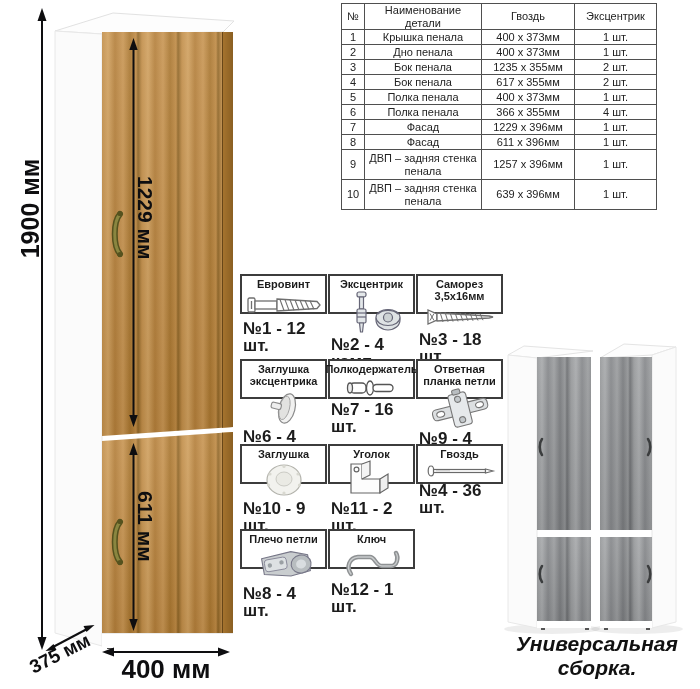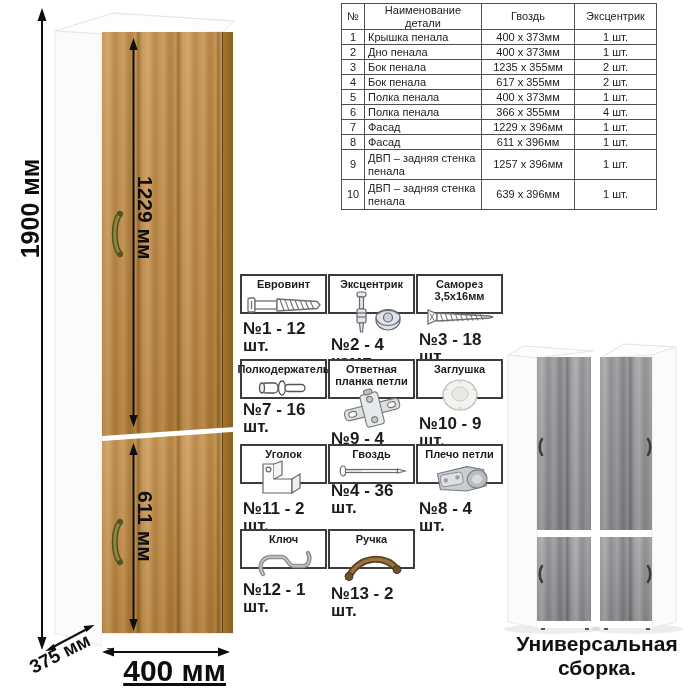--- a/index.html
+++ b/index.html
@@ -29,44 +29,44 @@
         #97999b 0px,#a8aaac 5px,#86888b 11px,#9c9ea0 17px,#7a7c7f 23px,
         #939597 28px,#6d6f72 30px,#97999b 34px);
   }
   .whitepanel{background:#ffffff;}
   
   .dim{font-weight:bold;color:#0e0e10;white-space:nowrap;}
   #dim1900{left:-25px;top:194px;width:110px;text-align:center;font-size:25px;
            transform:rotate(-90deg);}
   #dim1229{left:133px;top:176px;font-size:21px;writing-mode:vertical-rl;}
   #dim611 {left:133px;top:491px;font-size:21px;writing-mode:vertical-rl;}
-  #dim400 {left:106px;top:654px;width:120px;text-align:right;font-size:30px;text-decoration:underline;}
+  #dim400 {left:106px;top:654px;width:120px;text-align:center;font-size:26px;}
   #dim375 {left:14px;top:643px;width:92px;text-align:center;font-size:19px;
            transform:rotate(-27deg);}
   
   #parts{left:341px;top:3px;border-collapse:collapse;font-size:11px;color:#222;}
   #parts td,#parts th{border:1px solid #4f4f4f;padding:0 3px;line-height:1.15;
                       font-weight:normal;vertical-align:middle;}
   #parts th{height:16px;text-align:center;}
   #parts tr.single{height:15px;}
   #parts tr.double{height:30px;}
   #parts td.c{text-align:center;}
-  #parts td.name{text-align:left;}
+  #parts td.name{text-align:center;}
   
   #hw{left:240px;top:230px;display:grid;
       grid-template-columns:87px 87px 87px;grid-auto-rows:84px;gap:1px;}
   .hw-cell{border:2px solid #3c3c3c;background:#fff;box-sizing:border-box;
            display:flex;flex-direction:column;align-items:center;
            justify-content:space-between;padding:2px 1px;margin-top:44px;}
   .hw-title{font-size:11px;font-weight:bold;text-align:center;line-height:1.12;}
   .hw-count{font-size:17px;font-weight:bold;line-height:1;padding-bottom:1px;}
   .hw-icon{flex:1;display:flex;align-items:center;justify-content:center;}
   
   #caption{left:494px;top:632px;width:206px;text-align:center;
-           font-size:21px;font-weight:bold;color:#111;}
+           font-size:21px;font-weight:bold;color:#111;font-style:italic;}
   svg{display:block;}
   .noptr{pointer-events:none;}
 </style>
 </head>
 <body>
 
 <svg class="abs noptr" style="left:0;top:0;" width="700" height="689">
 
   <polygon points="55,31 113,13 234,21 223,32 102,34" fill="#fdfdfd" stroke="#e2e2e2" stroke-width="1"></polygon>
   <polygon points="55,31 102,34 102,646 55,633" fill="#fbfbfb" stroke="#e8e8e8" stroke-width="1"></polygon>
@@ -308,20 +308,33 @@
           <line x1="47" y1="10.2" x2="50" y2="17.8"></line>
             <line x1="52" y1="10.5" x2="55" y2="17.5"></line>
           <line x1="57" y1="10.8" x2="60" y2="17.2"></line>
         </g>
       </svg>
     </div>
     <div class="hw-count">№3 - 18 шт.</div>
   </div>
 
 
+  <div class="hw-cell">
+    <div class="hw-title">Заглушка эксцентрика</div>
+    <div class="hw-icon">
+      <svg width="50" height="40" viewBox="0 0 50 40">
+        <g transform="rotate(14 26 20)">
+          <ellipse cx="28" cy="20" rx="8" ry="15" fill="#f1f1f0" stroke="#8a8a8a" stroke-width="1.2"></ellipse>
+          <ellipse cx="25.5" cy="20" rx="5" ry="12" fill="#e2e2e0" stroke="#9a9a9a" stroke-width="0.8"></ellipse>
+          <rect x="12" y="17" width="10" height="6" rx="2" fill="#eee" stroke="#8a8a8a" stroke-width="1.1"></rect>
+        </g>
+      </svg>
+    </div>
+    <div class="hw-count">№6 - 4 шт.</div>
+  </div>
 
   <div class="hw-cell">
     <div class="hw-title">Полкодержатель</div>
     <div class="hw-icon">
       <svg width="60" height="26" viewBox="0 0 60 26">
         <g stroke="#555" stroke-width="1.3" fill="#fff">
           <rect x="8" y="8" width="16" height="10" rx="4"></rect>
           <ellipse cx="28" cy="13" rx="3.5" ry="7"></ellipse>
           <rect x="31" y="9.5" width="20" height="7" rx="3.5"></rect>
           <ellipse cx="8" cy="13" rx="2.5" ry="5" fill="#eee"></ellipse>
@@ -419,28 +432,16 @@
     <div class="hw-title">Ключ</div>
     <div class="hw-icon">
       <svg width="62" height="36" viewBox="0 0 62 36">
         <path d="M10,29 C5,22 8,13 17,12 L29,12 C34,12 35,21 41,21 L50,21 C56,21 58,13 55,8" fill="none" stroke="#8f9294" stroke-width="4.4" stroke-linecap="round"></path>
         <path d="M10,29 C5,22 8,13 17,12 L29,12 C34,12 35,21 41,21 L50,21 C56,21 58,13 55,8" fill="none" stroke="#c9cccd" stroke-width="1.4" stroke-linecap="round"></path>
       </svg>
     </div>
     <div class="hw-count">№12 - 1 шт.</div>
   </div>
 
-  <div class="hw-cell">
-    <div class="hw-title">Ручка</div>
-    <div class="hw-icon">
-      <svg width="66" height="40" viewBox="0 0 66 40">
-        <path d="M10,31 C22,10 46,10 58,24" fill="none" stroke="#5c421f" stroke-width="7" stroke-linecap="round"></path>
-        <path d="M10,31 C22,10 46,10 58,24" fill="none" stroke="#9a7440" stroke-width="3.5" stroke-linecap="round"></path>
-        <circle cx="10" cy="31.5" r="4" fill="#6f5128" stroke="#4a3517" stroke-width="1"></circle>
-        <circle cx="58" cy="24.5" r="4" fill="#6f5128" stroke="#4a3517" stroke-width="1"></circle>
-      </svg>
-    </div>
-    <div class="hw-count">№13 - 2 шт.</div>
-  </div>
 
 </div>
 
 <div class="abs" id="caption">Универсальная сборка.</div>
 
 </body></html>

